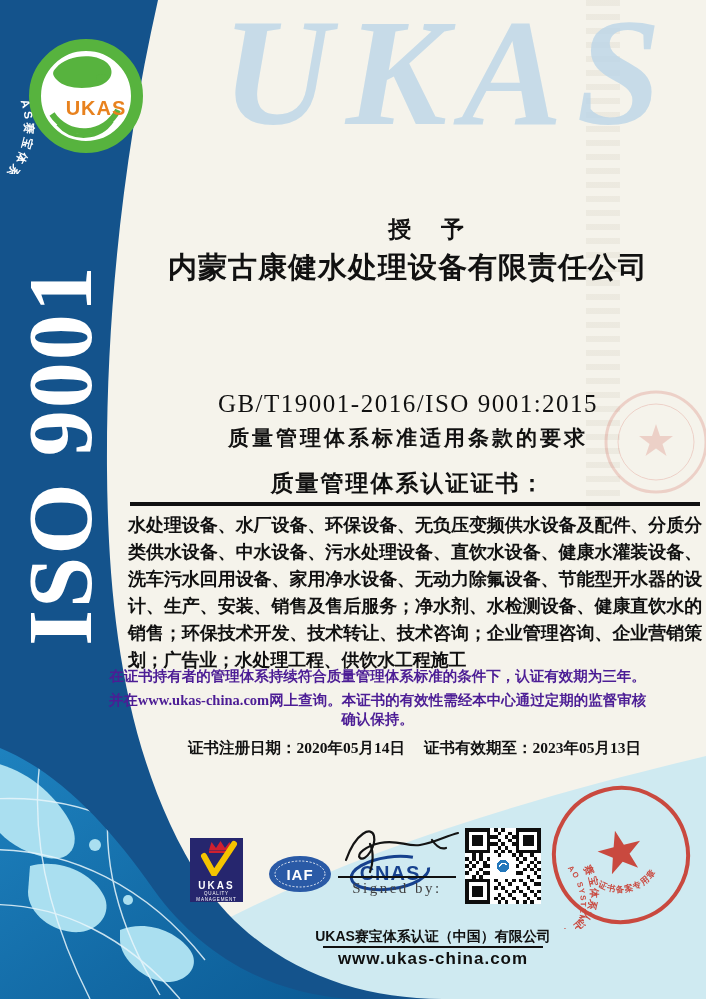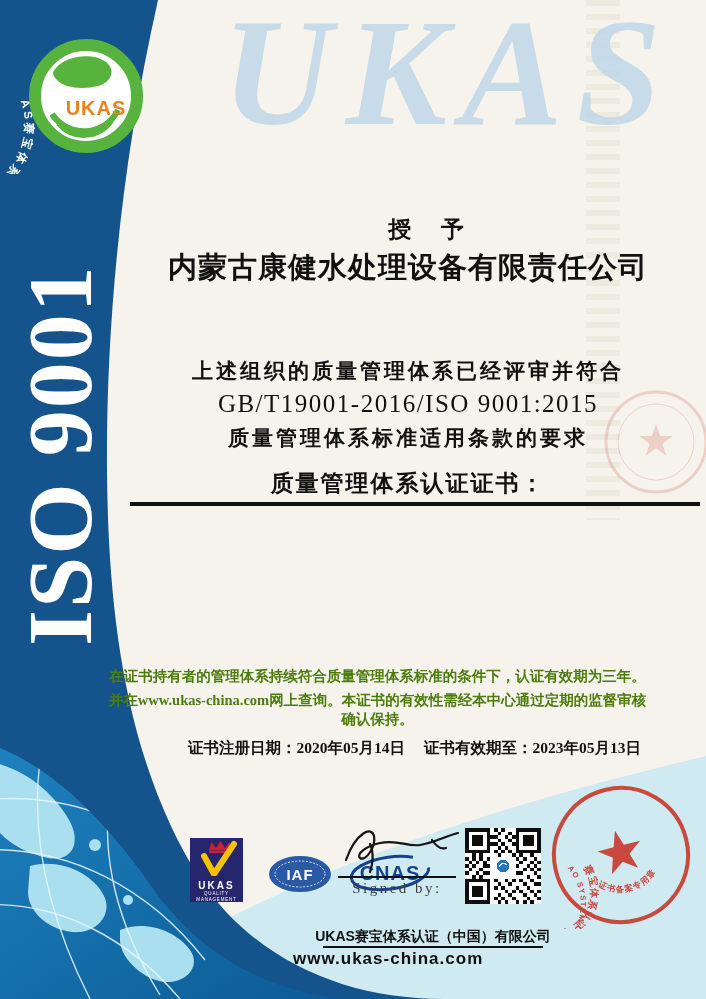--- a/index.html
+++ b/index.html
@@ -25,38 +25,38 @@
   .company{top:248px;font-size:29px;font-weight:bold;letter-spacing:1px;white-space:nowrap;}
   .address{top:301px;font-size:15px;letter-spacing:.5px;color:#222;}
   .conform1{top:357px;font-size:21px;font-weight:bold;letter-spacing:3px;}
   .standard{top:390px;font-size:25px;letter-spacing:1.5px;}
   .conform2{top:424px;font-size:21px;font-weight:bold;letter-spacing:3px;}
   .scope-h{top:468px;font-size:23px;font-weight:bold;letter-spacing:2px;}
   .scope-line{left:130px;top:502px;width:570px;height:4px;background:#101010;}
   .scope{left:128px;top:512px;width:574px;font-family:"Liberation Sans","DejaVu Sans",sans-serif;
          font-weight:bold;font-size:18px;line-height:27px;letter-spacing:-.2px;
          text-align:justify;color:#101010;}
-  .notes{left:105px;width:545px;text-align:center;font-weight:bold;font-size:14.5px;color:#4d7c0f;}
+  .notes{left:105px;width:545px;text-align:center;font-weight:bold;font-size:14.5px;color:#4c1d95;}
   .note1{top:667px;} .note2{top:691px;}
   .dates{top:738px;font-size:15.5px;font-weight:bold;white-space:nowrap;}
   .dates .lab{font-family:"Liberation Sans","DejaVu Sans",sans-serif;}
   .reg{left:188px;} .exp{left:424px;}
 
   .crown-box{left:190px;top:838px;width:53px;height:64px;background:#26266e;color:#fff;
              text-align:center;font-family:"Liberation Sans","DejaVu Sans",sans-serif;}
   .crown-box .nm{font-size:10px;font-weight:bold;letter-spacing:2px;line-height:10px;margin-top:1px;}
   .crown-box .sub{font-size:4.5px;letter-spacing:.8px;line-height:5.5px;}
 
   .sig-line{left:338px;top:876px;width:118px;height:2px;background:#101010;}
   .signed-by{left:338px;top:880px;width:118px;text-align:center;font-size:15px;letter-spacing:2.5px;color:#404040;}
 
   .footer-co{left:293px;top:928px;width:280px;text-align:center;font-size:14px;font-weight:bold;
              font-family:"Liberation Sans","DejaVu Sans",sans-serif;color:#101010;}
   .footer-line{left:323px;top:946px;width:220px;height:2px;background:#101010;}
-  .footer-web{left:293px;top:949px;width:280px;text-align:left;font-size:17px;font-weight:bold;
+  .footer-web{left:293px;top:949px;width:280px;text-align:center;font-size:17px;font-weight:bold;
               letter-spacing:1px;font-family:"Liberation Sans","DejaVu Sans",sans-serif;color:#101010;}
 </style>
 </head>
 <body>
 
 <div class="page">
 
   <svg class="bg" width="706" height="999" viewBox="0 0 706 999">
     <defs>
       <linearGradient id="ocean" x1="0" y1="0" x2="1" y2="1">
@@ -104,25 +104,25 @@
     <text font-family="Liberation Sans, DejaVu Sans, sans-serif" font-size="11.5" font-weight="bold" fill="#ffffff" letter-spacing="3">
       <textPath href="#ringPath" startOffset="25%" text-anchor="middle">UKAS赛宝体系认证（中国）有限公司</textPath>
     </text>
     <text x="96" y="113" text-anchor="middle" font-family="Liberation Sans, DejaVu Sans, sans-serif" font-size="20" font-weight="bold" fill="#e8821e" letter-spacing="1">UKAS</text>
   </svg>
 
   <div class="abs iso-band z2">ISO 9001</div>
 
   <div class="abs ctr awarded z3">授 予</div>
   <div class="abs ctr company z3">内蒙古康健水处理设备有限责任公司</div>
-  <div class="abs ctr conform1 z3">上述组织的质量管理体系已经评审并符合</div>
   <div class="abs ctr standard z3">GB/T19001-2016/ISO 9001:2015</div>
   <div class="abs ctr conform2 z3">质量管理体系标准适用条款的要求</div>
   <div class="abs ctr scope-h z3">质量管理体系认证证书：</div>
   <div class="abs scope-line z3"></div>
+  <div class="abs scope z3">水处理设备、水厂设备、环保设备、无负压变频供水设备及配件、分质分类供水设备、中水设备、污水处理设备、直饮水设备、健康水灌装设备、洗车污水回用设备、家用净水设备、无动力除氟设备、节能型开水器的设计、生产、安装、销售及售后服务；净水剂、水检测设备、健康直饮水的销售；环保技术开发、技术转让、技术咨询；企业管理咨询、企业营销策划；广告业；水处理工程、供饮水工程施工</div>
   <div class="abs notes note1 z3">在证书持有者的管理体系持续符合质量管理体系标准的条件下，认证有效期为三年。</div>
   <div class="abs notes note2 z3">并在www.ukas-china.com网上查询。本证书的有效性需经本中心通过定期的监督审核确认保持。</div>
   <div class="abs dates reg z3">
     <span class="lab">证书注册日期：</span><span>2020年05月14日</span>
   </div>
   <div class="abs dates exp z3">
     <span class="lab">证书有效期至：</span><span>2023年05月13日</span>
   </div>
 
   <svg class="abs z2" style="left:600px;top:386px;opacity:.18" width="112" height="112" viewBox="0 0 112 112">

